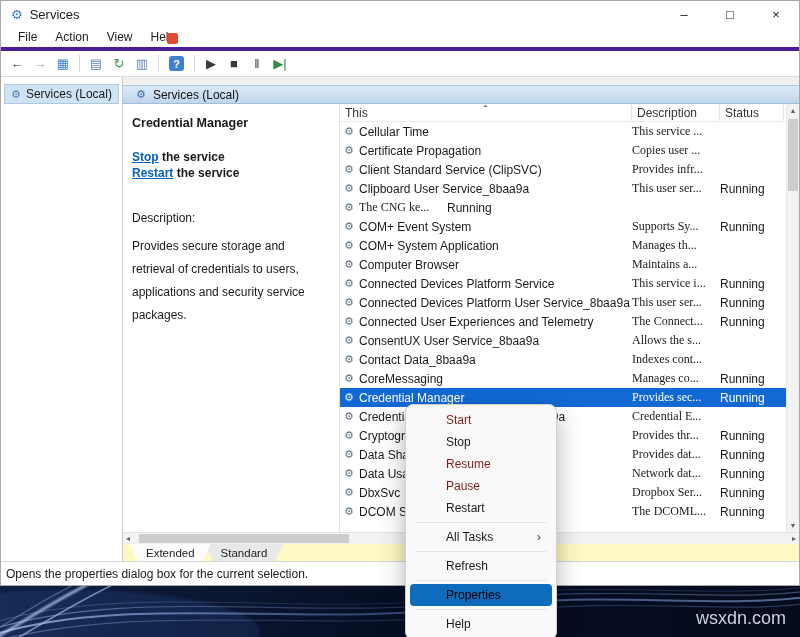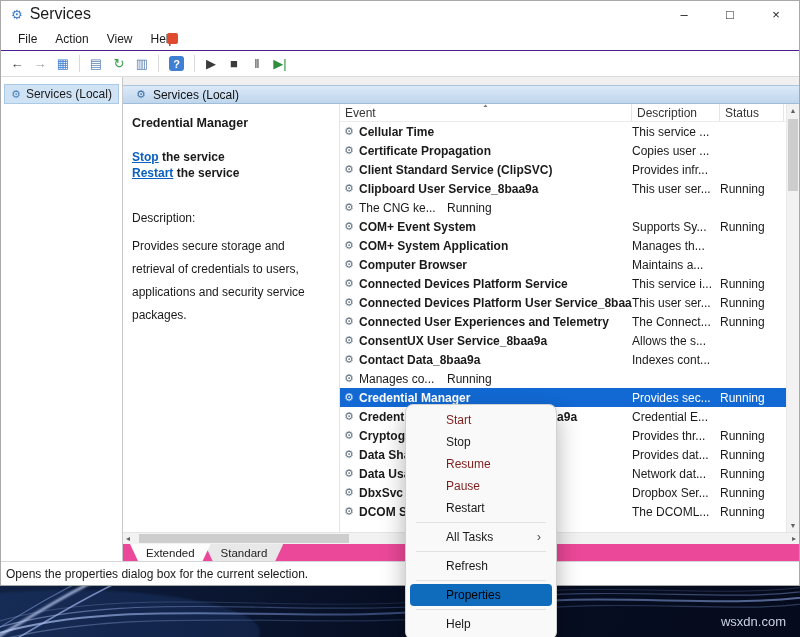--- a/index.html
+++ b/index.html
@@ -2,33 +2,33 @@
 <html style="--selection-blue: #1269d3; --menu-highlight-blue: #0f6cbd; --link-blue: #0b5fbe; --band-top: #dce9f8; --band-bottom: #bfd6ec;"><head>
 <meta charset="utf-8">
 <style>
   * { margin:0; padding:0; box-sizing:border-box; }
   html,body { width:800px; height:637px; overflow:hidden; }
   body { font-family:"Liberation Sans","DejaVu Sans",sans-serif; font-size:12px; color:#1a1a1a; }
 
   .desktop { position:relative; width:800px; height:637px; overflow:hidden;
     background:linear-gradient(105deg,#16294f 0%,#0d1b3a 28%,#070f24 55%,#050b1c 100%); }
   .wallpaper-svg { position:absolute; left:0; bottom:0; width:800px; height:60px; }
-  .watermark { position:absolute; right:14px; bottom:8px; color:#c9d2e2; font-size:13px; }
+  .watermark { position:absolute; right:14px; bottom:8px; color:#c9d2e2; font-size:18px; }
 
   .window { position:absolute; left:0; top:0; width:800px; height:586px; background:#fff;
     border:1px solid #a8a8a8; display:flex; flex-direction:column; }
 
   .titlebar { height:26px; display:flex; align-items:center; padding-left:10px; background:#fff; flex:0 0 auto; }
   .app-icon { color:#3a7bc8; font-size:13px; margin-right:7px; }
-  .title-text { font-size:16px; }
+  .title-text { font-size:13px; }
   .win-controls { margin-left:auto; display:flex; height:100%; }
   .win-btn { width:46px; display:flex; align-items:center; justify-content:center; font-size:13px; color:#222; }
 
   .menubar { height:24px; display:flex; align-items:center; padding-left:8px; background:#fff;
-    border-bottom:1px solid #4c1d95; position:relative; flex:0 0 auto; }
+    border-bottom:4px solid #4c1d95; position:relative; flex:0 0 auto; }
   .menu-item { padding:3px 9px; font-size:12px; }
   .red-marker { position:absolute; left:166px; top:6px; width:11px; height:11px; background:#e04a2f; border-radius:2px; }
 
   .toolbar { height:26px; display:flex; align-items:center; padding-left:5px; gap:1px;
     border-bottom:1px solid #dcdcdc; background:#fff; flex:0 0 auto; }
   .tb-btn { width:22px; height:20px; display:flex; align-items:center; justify-content:center; font-size:13px; }
   .tb-badge { width:15px; height:15px; margin:0 5px; border-radius:3px; font-size:11px; font-weight:bold; }
   .tb-sep { width:1px; height:17px; background:#d9d9d9; margin:0 4px; }
 
   .main { flex:1; display:flex; min-height:0; background:#f0f0f0; }
@@ -53,39 +53,39 @@
   .tp-desc { line-height:23px; width:198px; }
 
   .list-pane { flex:1; position:relative; min-width:0; overflow:hidden; }
   .list-header { display:flex; height:18px; border-bottom:1px solid #ececec; }
   .hcell { position:relative; display:flex; align-items:center; padding-left:5px; font-size:12px; color:#333;
     border-right:1px solid #e6e6e6; flex:0 0 auto; }
   .sort-arrow { position:absolute; top:-2px; left:50%; transform:translateX(-50%) scaleY(.6); font-size:7px; color:#777; }
   .lrow { display:flex; align-items:center; height:19px; padding-left:4px; }
   .gear { width:15px; font-size:11px; color:#5f7183; flex:0 0 auto; }
   .cell { white-space:nowrap; overflow:hidden; flex:0 0 auto; }
-  .cell.name { width:273px;font-weight:bold; }
-  .cell.desc { width:88px; }
+  .cell.name { width:273px; }
+  .cell.desc { width:88px;font-family:Liberation Serif, serif; }
   .cell.status { width:60px; }
   .lrow.selected { background:var(--selection-blue,#1269d3); color:#fff; }
   .lrow.selected .gear { color:#eaf2fb; }
 
   .v-scrollbar { position:absolute; top:0; right:0; bottom:0; width:13px; background:#f2f2f2; border-left:1px solid #e8e8e8; }
   .scroll-arrow { position:absolute; left:0; width:100%; text-align:center; font-size:7px; color:#606060; }
   .scroll-arrow.up { top:3px; }
   .scroll-arrow.down { bottom:3px; }
   .v-thumb { position:absolute; left:1px; right:1px; top:15px; height:72px; background:#cdcdcd; }
 
   .h-scrollbar { height:12px; flex:0 0 auto; background:#f2f2f2; border-top:1px solid #e5e5e5; position:relative; }
   .h-arrow { position:absolute; top:1px; font-size:8px; color:#606060; }
   .h-arrow.left { left:3px; }
   .h-arrow.right { right:3px; }
   .h-thumb { position:absolute; top:1px; bottom:1px; left:16px; width:210px; background:#cdcdcd; }
 
-  .tabs-row { height:17px; flex:0 0 auto; background:#ec4899; display:flex; padding-left:7px; }
+  .tabs-row { height:17px; flex:0 0 auto; background:#fef9c3; display:flex; padding-left:7px; }
   .tab { position:relative; padding:0 16px; font-size:11.5px; display:flex; align-items:center;
     clip-path:polygon(0 0,100% 0,calc(100% - 8px) 100%,8px 100%); background:#e8e8e8; color:#222;
     margin-right:-6px; filter:drop-shadow(0 0 .6px #8a8a8a); }
   .tab.active { background:#fdfdfd; z-index:2; }
 
   .statusbar { height:24px; flex:0 0 auto; background:#fff; border-top:1px solid #d6d6d6;
     display:flex; align-items:center; padding-left:5px; font-size:12px; }
 
   .context-menu { position:absolute; left:405px; top:404px; width:152px; background:#f9f9f9;
     border:1px solid #d0d0d0; border-radius:8px; box-shadow:0 10px 24px rgba(0,0,0,.3); padding:4px 0; z-index:50; }
@@ -191,21 +191,21 @@
                 <div class="tp-action"><span class="tp-link">Stop</span><span> the service</span></div>
                 <div class="tp-action"><span class="tp-link">Restart</span><span> the service</span></div>
               </div>
             <div class="tp-desc-label">Description:</div>
             <div class="tp-desc">Provides secure storage and retrieval of credentials to users, applications and security service packages.</div>
           </div>
 
           <div class="list-pane">
             <div class="list-header">
                 <div class="hcell" style="width: 292px;">
-                  <span>Event</span>
+                  <span>This</span>
                   <span class="sort-arrow">▲</span>
                 </div>
                 <div class="hcell" style="width: 88px;">
                   <span>Description</span>
                 </div>
                 <div class="hcell" style="width: 64px;">
                   <span>Status</span>
                 </div>
               </div>
             <div>
@@ -281,20 +281,21 @@
                   <span class="cell status"></span>
                 </div>
                 <div class="lrow">
                   <span class="gear">⚙</span>
                   <span class="cell name">Contact Data_8baa9a</span>
                   <span class="cell desc">Indexes cont...</span>
                   <span class="cell status"></span>
                 </div>
                 <div class="lrow">
                   <span class="gear">⚙</span>
+                  <span class="cell name">CoreMessaging</span>
                   <span class="cell desc">Manages co...</span>
                   <span class="cell status">Running</span>
                 </div>
                 <div class="lrow selected">
                   <span class="gear">⚙</span>
                   <span class="cell name">Credential Manager</span>
                   <span class="cell desc">Provides sec...</span>
                   <span class="cell status">Running</span>
                 </div>
                 <div class="lrow">

